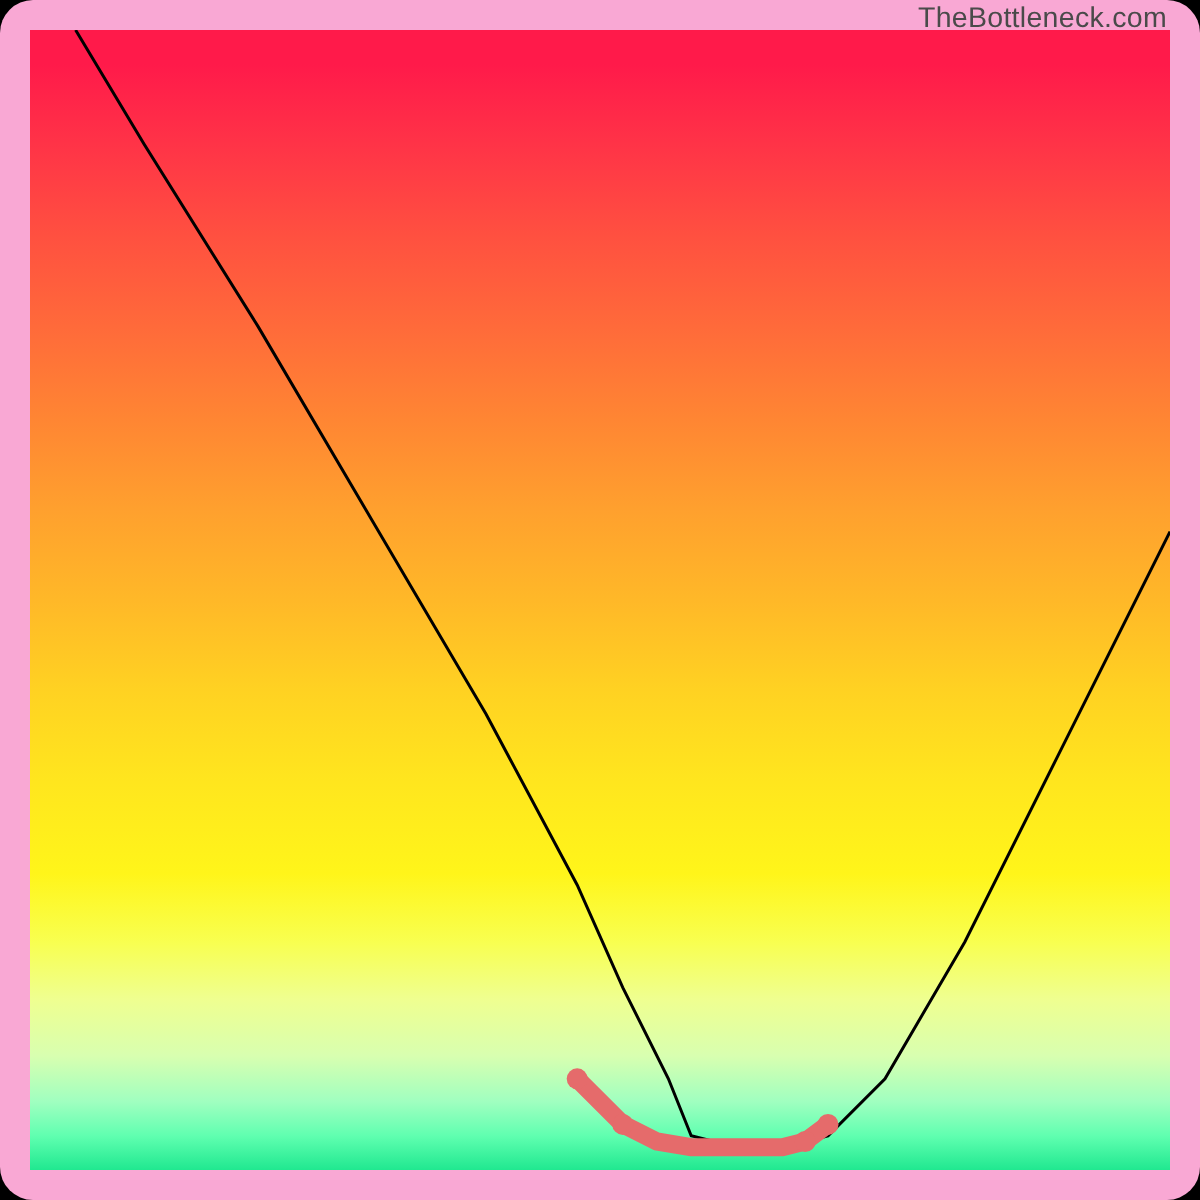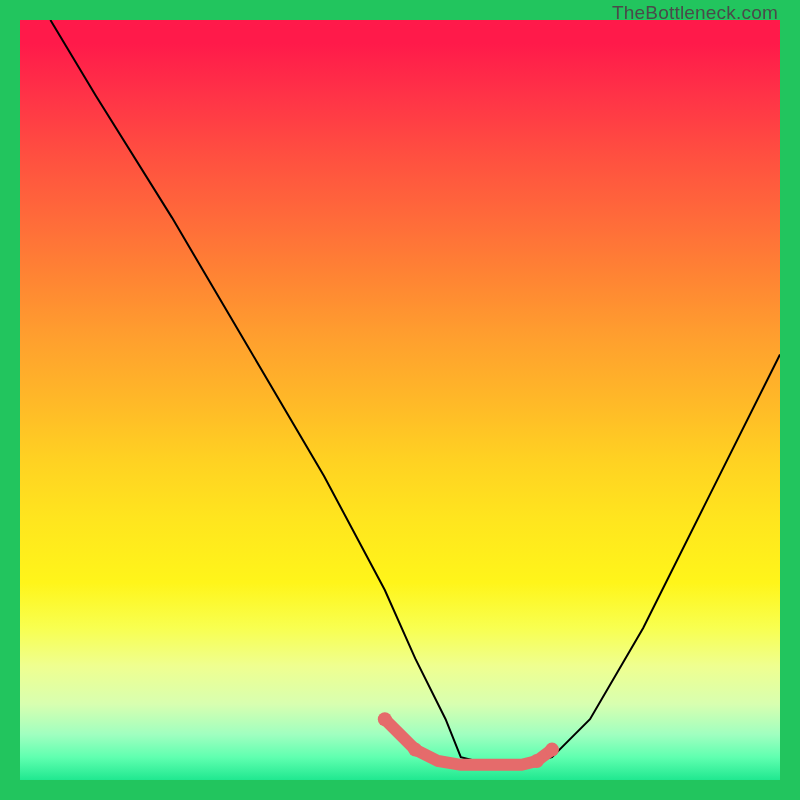--- a/index.html
+++ b/index.html
@@ -7,21 +7,22 @@
     padding: 0;
     width: 800px;
     height: 800px;
     background: #000;
     overflow: hidden;
   }
   .chart-container {
     position: relative;
     width: 800px;
     height: 800px;
-    background: #22c55e;
+    background: #f9a8d4;
+    border-radius: 22px;
   }
   .plot-area {
     position: absolute;
     left: 20px;
     top: 20px;
     width: 760px;
     height: 760px;
     background: linear-gradient(to bottom,
       #ff1a4a 0%,
       #ff1a4a 3%,

